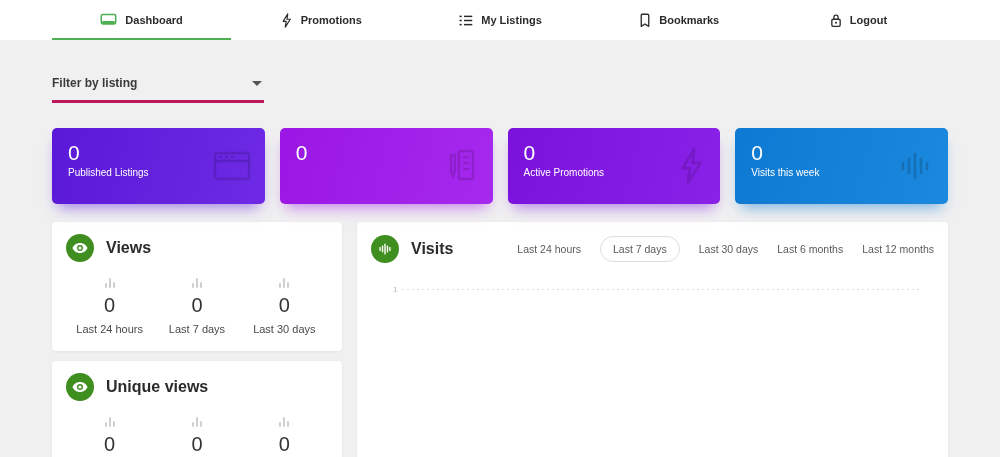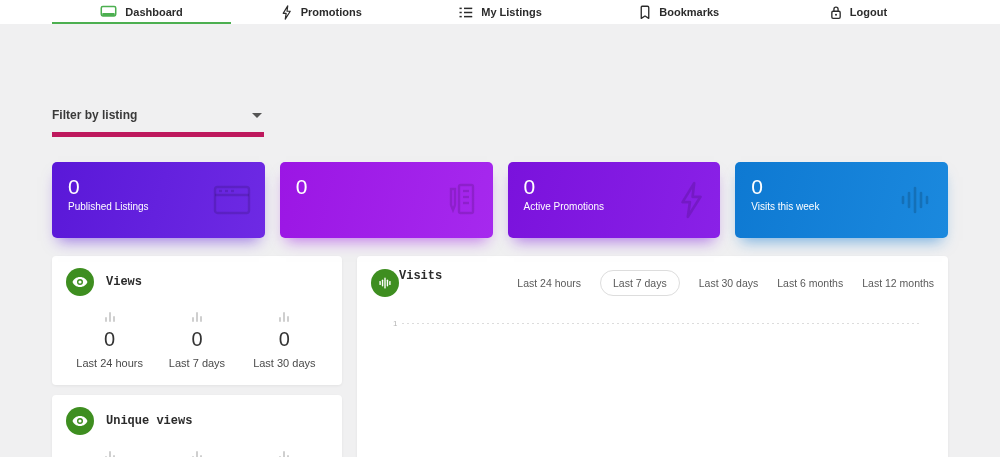--- a/index.html
+++ b/index.html
@@ -5,21 +5,21 @@
   * { margin: 0; padding: 0; box-sizing: border-box; }
   html, body { width: 1000px; height: 457px; overflow: hidden; }
   body {
     font-family: "Liberation Sans", sans-serif;
     background: #f0f0f1;
     color: #2e2e2e;
   }
 
   
   .topnav {
-    height: 24px; background: #ffffff;
+    height: 40px; background: #ffffff;
     padding: 0 52px;
   }
   .topnav-inner { display: flex; height: 100%; }
   .nav-item {
     flex: 1; display: flex; align-items: center; justify-content: center;
     gap: 8px; position: relative; cursor: pointer;
     font-size: 11px; font-weight: 700; color: #2b2b2b;
   }
   .nav-item .nicon { display: flex; align-items: center; }
   .nav-item.active::after {
@@ -29,21 +29,21 @@
 
   
   .content { padding: 0 52px; }
 
   .hero-row {
     margin-top: 30px; display: flex; align-items: center; justify-content: space-between;
   }
   .greeting { font-size: 27px; font-weight: 700; color: #333; letter-spacing: -0.5px; }
   .filter {
     width: 212px; display: flex; align-items: center; justify-content: space-between;
-    border-bottom: 5px solid #be185d; padding: 6px 2px 10px 0; cursor: pointer; margin-top: 48px;
+    border-bottom: 3px solid #be185d; padding: 6px 2px 10px 0; cursor: pointer;
   }
   .filter-label { font-size: 12px; font-weight: 700; color: #3a3a3a; }
   .caret { width: 0; height: 0; border-left: 5px solid transparent; border-right: 5px solid transparent; border-top: 5px solid #555; }
 
   
   .stats-row { margin-top: 25px; display: flex; gap: 15px; }
   .stat-card {
     flex: 1; height: 76px; border-radius: 5px; position: relative;
     padding: 13px 16px; color: #fff; overflow: hidden; cursor: pointer;
   }
@@ -65,36 +65,36 @@
   .panel {
     background: #fff; border-radius: 4px;
     box-shadow: 0 1px 3px rgba(0,0,0,0.06);
   }
   .mini-card { padding: 12px 14px 16px; }
   .panel-head { display: flex; align-items: center; gap: 12px; }
   .circle-icon {
     width: 28px; height: 28px; border-radius: 50%; background: #3e8e20;
     display: flex; align-items: center; justify-content: center; flex: none;
   }
-  .panel-title { font-size: 12px; font-weight: 700; color: #2b2b2b; font-family: Liberation Mono, monospace; }
+  .panel-title { font-size: 16px; font-weight: 700; color: #2b2b2b; }
 
   .tri-row { display: flex; margin-top: 12px; }
   .tri-col { flex: 1; text-align: center; }
   .bars-icon { display: inline-flex; align-items: flex-end; gap: 2px; height: 10px; }
   .bars-icon i { display: block; width: 2px; background: #cfcfcf; border-radius: 1px; }
   .bars-icon i:nth-child(1) { height: 5px; }
   .bars-icon i:nth-child(2) { height: 10px; }
   .bars-icon i:nth-child(3) { height: 6px; }
   .tri-col .val { font-size: 20px; color: #333; margin-top: 2px; }
   .tri-col .cap { font-size: 11px; color: #4a4a4a; margin-top: 6px; }
 
   
   .visits-panel { flex: 1; height: 260px; padding: 13px 14px; }
   .visits-head { display: flex; align-items: center; justify-content: space-between; }
-  .visits-title-wrap { display: flex; align-items: flex-start; }
+  .visits-title-wrap { display: flex; align-items: center; gap: 12px; }
   .ranges { display: flex; align-items: center; gap: 19px; }
   .range { font-size: 10.5px; color: #5a5a5a; cursor: pointer; white-space: nowrap; }
   .range.pill {
     border: 1px solid #ddd; border-radius: 20px; padding: 6px 12px; background: #fff;
   }
   .chart-row { display: flex; align-items: center; margin-top: 22px; padding-left: 22px; }
   .ytick { font-size: 8px; color: #b5b5b5; margin-right: 5px; flex: none; }
   .gridline {
     flex: 1; height: 2px; margin-right: 12px;
     background-image: repeating-linear-gradient(90deg, #dcdcdc 0 2px, transparent 2px 5px);

